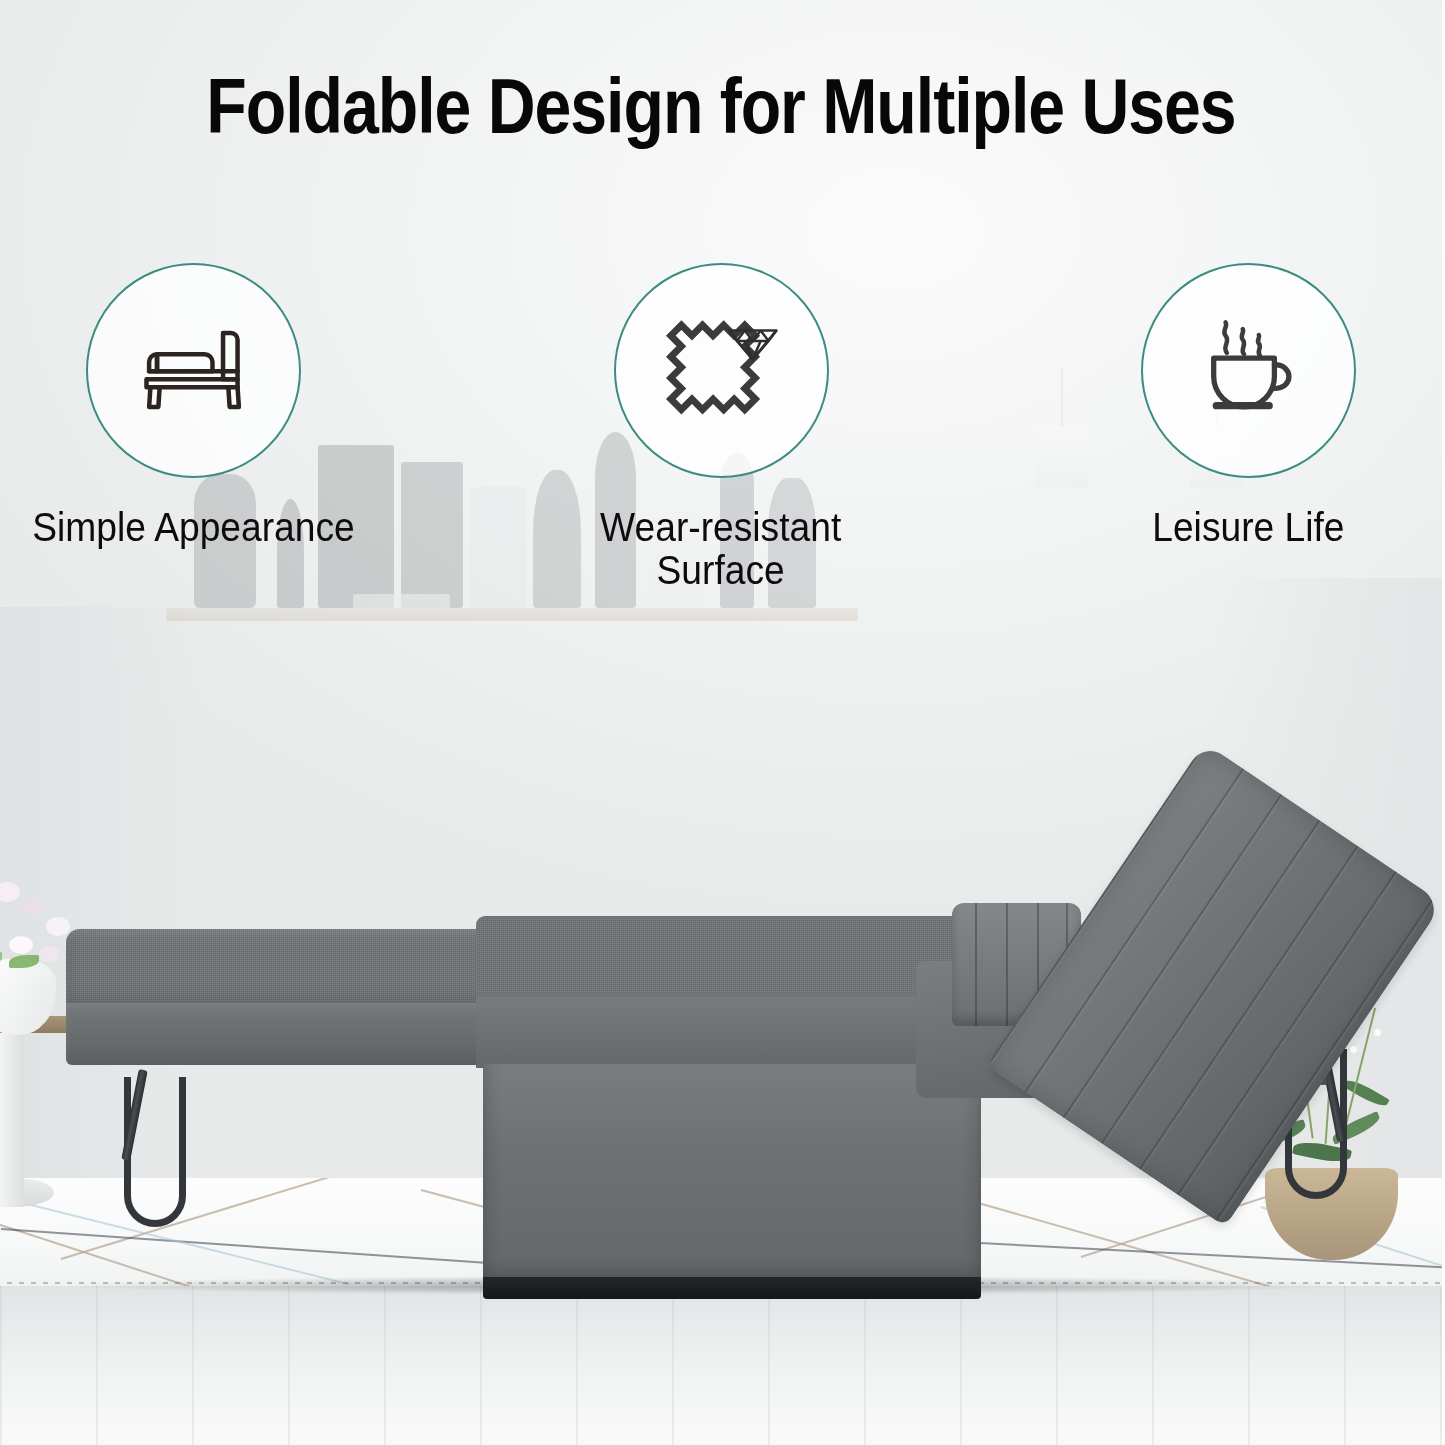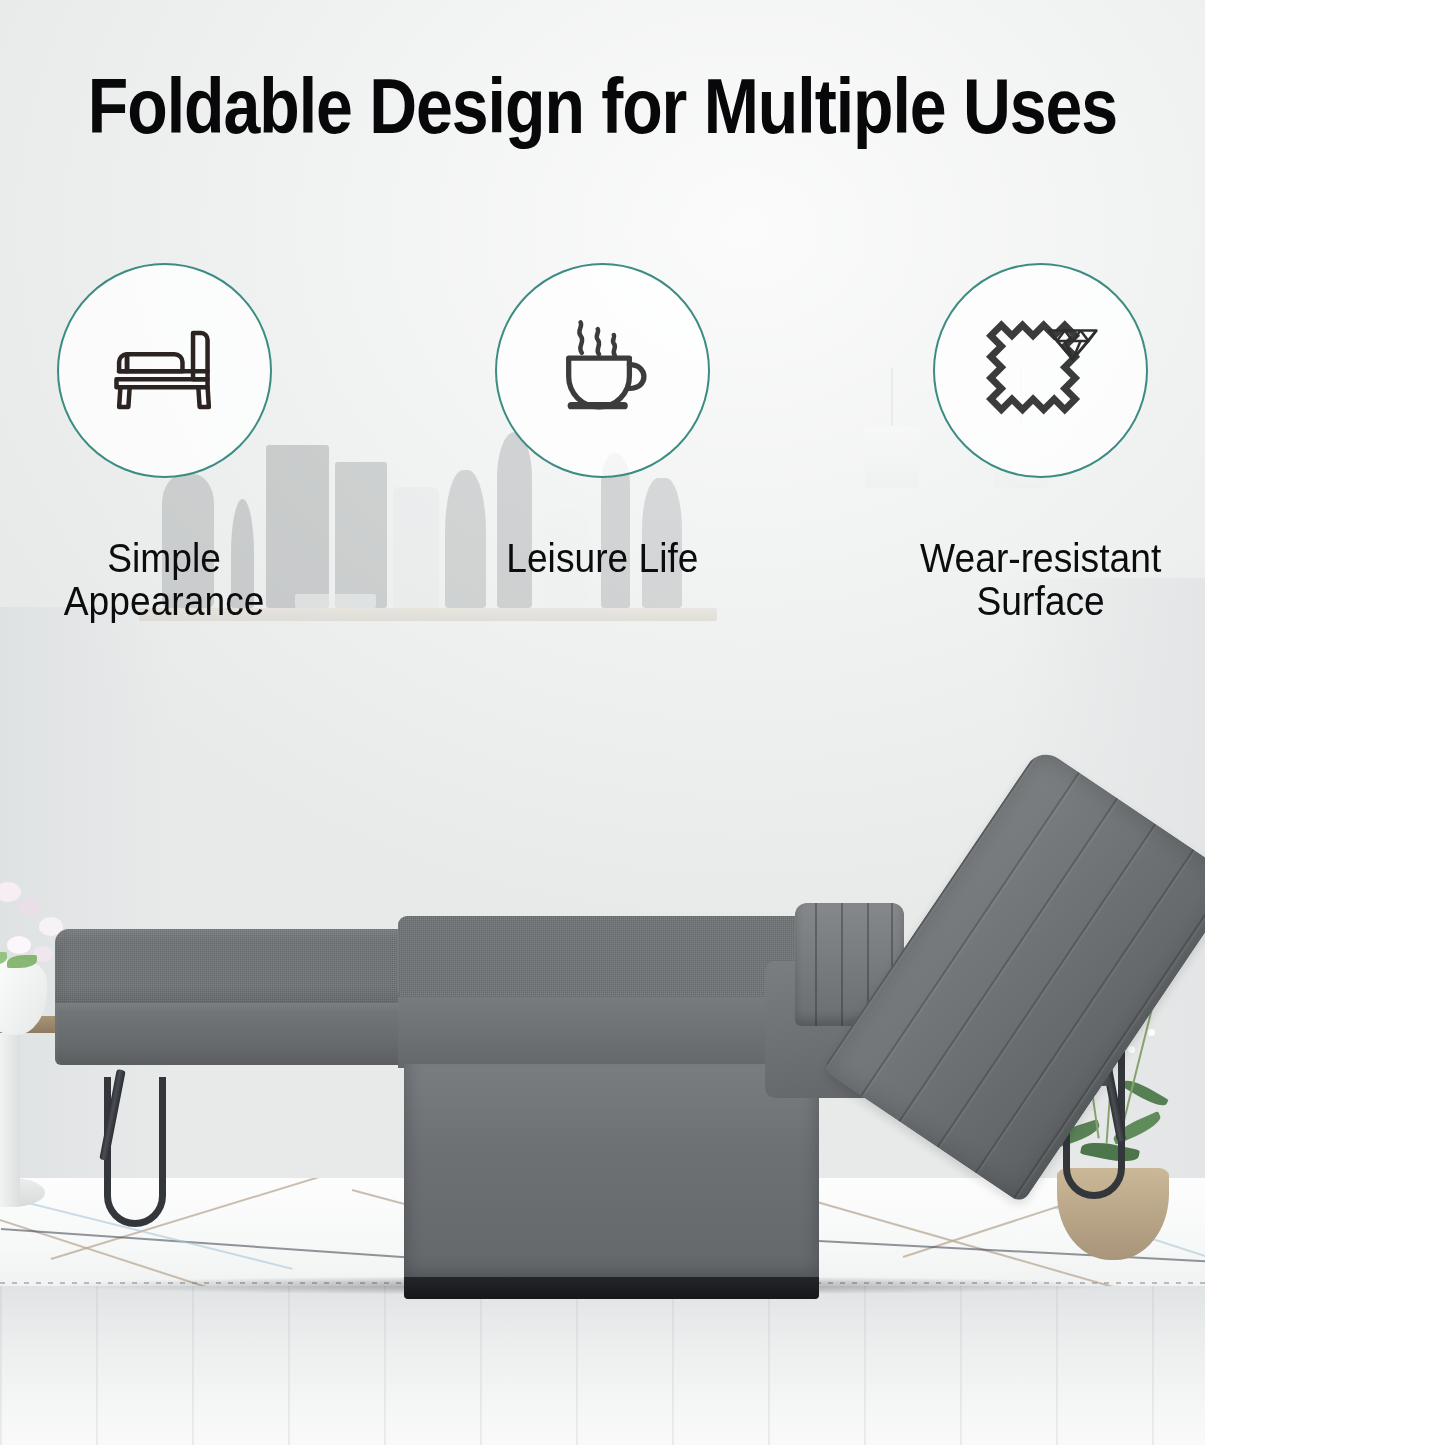--- a/index.html
+++ b/index.html
@@ -3,21 +3,21 @@
 <meta charset="utf-8">
 <style>
   * { margin:0; padding:0; box-sizing:border-box; }
   html,body { width:1445px; height:1445px; }
   body {
     font-family: "Liberation Sans", sans-serif;
     background:#ffffff;
     overflow:hidden;
     position:relative;
   }
-  #stage { position:absolute; inset:0; width:1205px; height:1445px; overflow:hidden; }
+  #stage { position:absolute; inset:0; width:1442px; height:1445px; overflow:hidden; }
 
   
   .room { position:absolute; inset:0; }
   .wall {
     position:absolute; left:0; top:0; width:100%; height:88.5%;
     background:
       radial-gradient(ellipse 70% 55% at 62% 18%, #fbfbfb 0%, #f2f3f3 45%, #e8eaea 100%),
       linear-gradient(100deg,#e9ebeb 0%, #f4f5f5 35%, #eef0f0 70%, #e6e8e8 100%);
   }
   .wall-soft-left {
@@ -212,21 +212,21 @@
     color:#08080a;
     transform:scaleX(.86);
     white-space:nowrap;
   }
 
   .features {
     position:absolute; left:0; top:18.2%; width:100%;
     display:flex; justify-content:space-between;
     padding:0 18px;
   }
-  .feature { width:25%; display:flex; flex-direction:column; align-items:center;gap:31px; }
+  .feature { width:25%; display:flex; flex-direction:column; align-items:center; }
   .circle {
     width:215px; height:215px; border-radius:50%;
     border:2px solid #3b8c83;
     background:rgba(255,255,255,.78);
     display:flex; align-items:center; justify-content:center;
   }
   .circle svg { width:132px; height:132px; display:block; }
   .flabel {
     margin-top:28px;
     font-size:40px; line-height:1.08;
@@ -369,36 +369,20 @@
             <path d="M22 38h36a6 6 0 0 1 6 6v7H22z"></path>
             <path d="M22 38a6 6 0 0 0-6 6v7h6z"></path>
             <path d="M16 51h67"></path>
             <path d="M14 57h69v6H14z"></path>
             <path d="M17 63l-1 15h7l1-15"></path>
             <path d="M76 63l1 15h7l-1-15"></path>
           </g>
         </svg>
       </div>
       <div class="flabel">Simple Appearance</div>
-    </div>
-
-    <div class="feature">
-      <div class="circle">
-        <svg viewBox="0 0 100 100">
-          <g fill="none" stroke="#3c3c3c" stroke-width="4" stroke-linecap="round" stroke-linejoin="round">
-            <path d="M24 41h46v14a23 23 0 0 1-46 0z"></path>
-            <path d="M70 46c7 0 11 4 11 9s-4 9-11 9"></path>
-            <path d="M26 77h40" stroke-width="5.6"></path>
-            <path d="M34 37c-4-5 3-8-1-13 -3-4 2-7 0-10" stroke-width="3.4"></path>
-            <path d="M47 38c-3.5-4 2.5-7-1-11 -2.5-3 1.5-5.5 0-8" stroke-width="3.4"></path>
-            <path d="M59 39c-3-3.5 2-6-0.8-9 -2-2.5 1.2-4.5 0-6.5" stroke-width="3.4"></path>
-          </g>
-        </svg>
-      </div>
-      <div class="flabel">Leisure Life</div>
     </div>
 
     <div class="feature">
       <div class="circle">
         <svg viewBox="0 0 100 100">
           <path d="M12 24 L20 16 L28 24 L36 16 L44 24 L52 16 L60 24 L68 16 L76 24
                    L68 32 L76 40 L68 48 L76 56 L68 64 L76 72
                    L68 80 L60 72 L52 80 L44 72 L36 80 L28 72 L20 80 L12 72
                    L20 64 L12 56 L20 48 L12 40 L20 32 Z" fill="none" stroke="#3b3b3b" stroke-width="5.2" stroke-linejoin="miter"></path>
           <g fill="none" stroke="#2f2f2f" stroke-width="1.9" stroke-linejoin="round">
@@ -409,14 +393,30 @@
             <path d="M62 28 L74 42 L86 28"></path>
             <path d="M62 28 L86 28"></path>
             <path d="M68 28 L74 42 M80 28 L74 42"></path>
           </g>
         </svg>
       </div>
       <div class="flabel">Wear-resistant
 Surface</div>
     </div>
 
+    <div class="feature">
+      <div class="circle">
+        <svg viewBox="0 0 100 100">
+          <g fill="none" stroke="#3c3c3c" stroke-width="4" stroke-linecap="round" stroke-linejoin="round">
+            <path d="M24 41h46v14a23 23 0 0 1-46 0z"></path>
+            <path d="M70 46c7 0 11 4 11 9s-4 9-11 9"></path>
+            <path d="M26 77h40" stroke-width="5.6"></path>
+            <path d="M34 37c-4-5 3-8-1-13 -3-4 2-7 0-10" stroke-width="3.4"></path>
+            <path d="M47 38c-3.5-4 2.5-7-1-11 -2.5-3 1.5-5.5 0-8" stroke-width="3.4"></path>
+            <path d="M59 39c-3-3.5 2-6-0.8-9 -2-2.5 1.2-4.5 0-6.5" stroke-width="3.4"></path>
+          </g>
+        </svg>
+      </div>
+      <div class="flabel">Leisure Life</div>
+    </div>
+
   </div>
 </div>
 
 </body></html>

